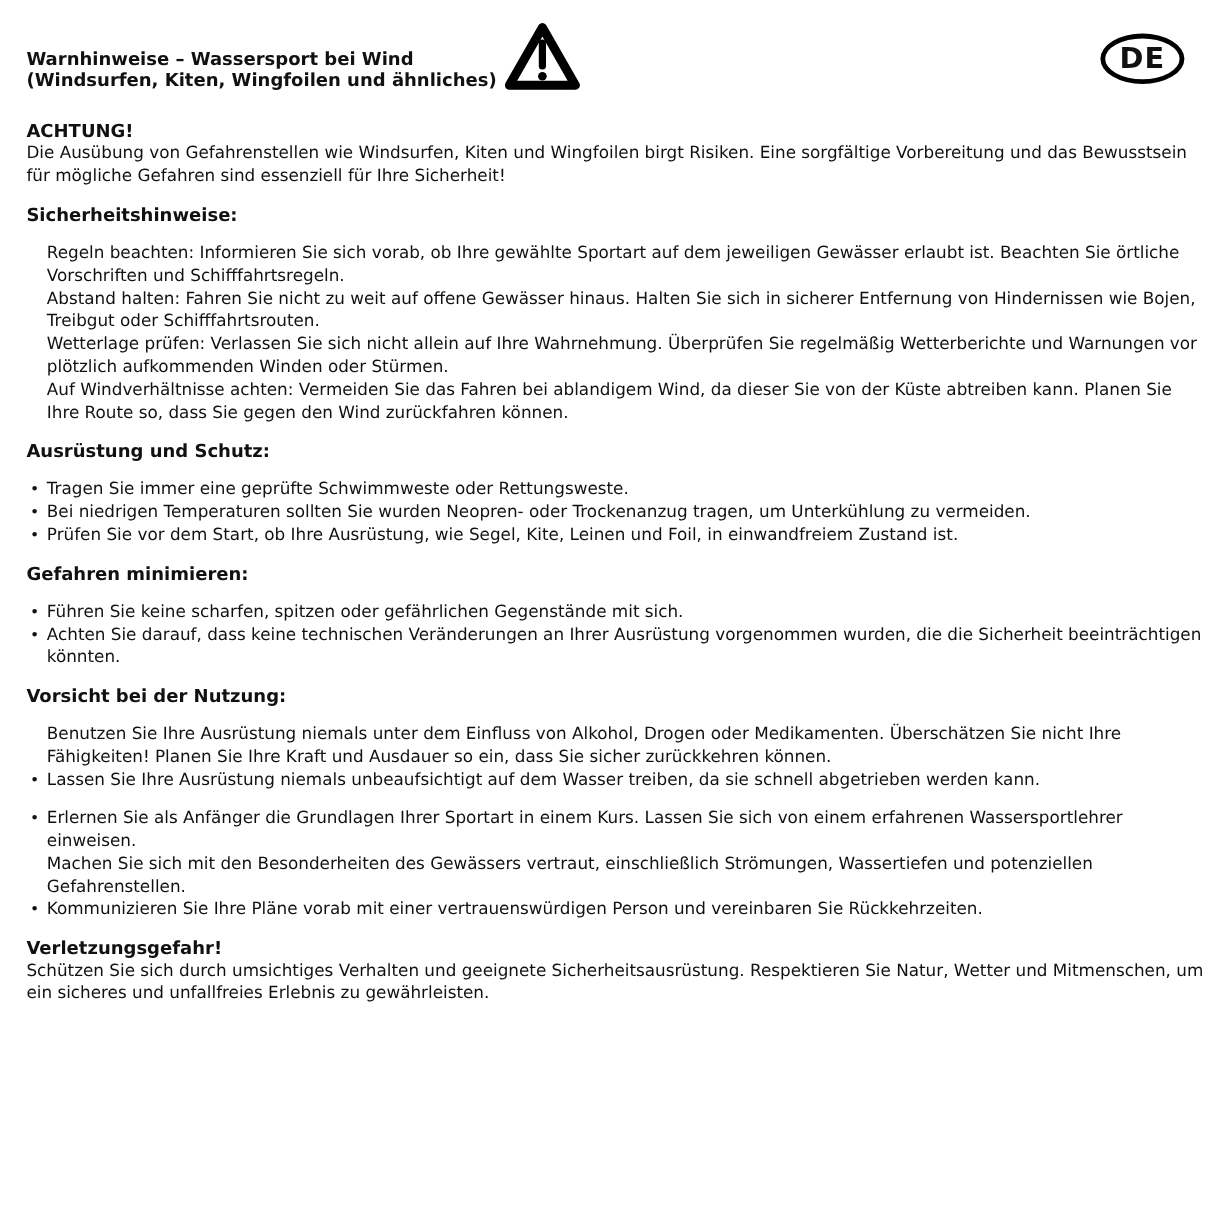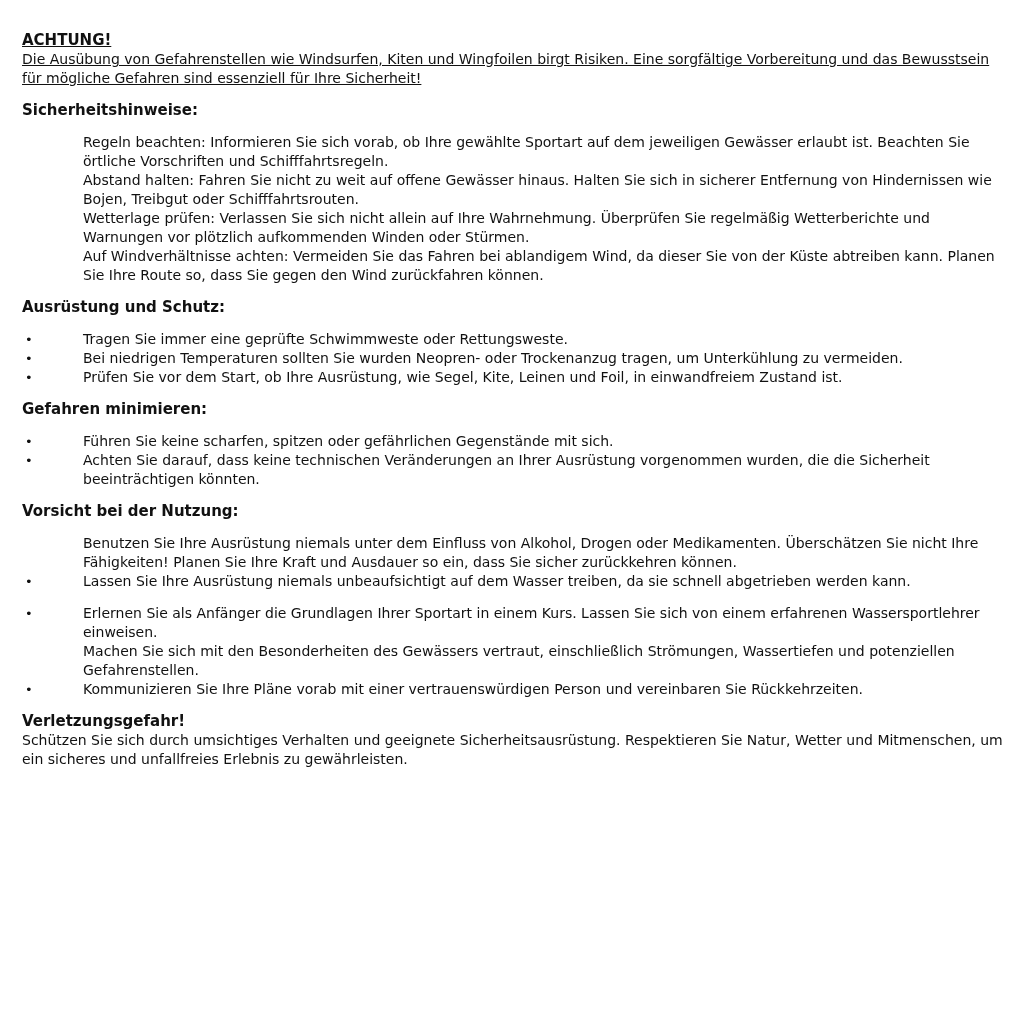--- a/index.html
+++ b/index.html
@@ -56,41 +56,55 @@
     letter-spacing: 1px;
     flex: 0 0 auto;
   }
   
   .sec-heading {
     font-weight: bold;
     font-size: 15px;
     line-height: 19px;
     margin-top: 13px;
   }
-  .attention-block { margin-top: 15px; text-decoration: underline; }
+  .attention-block { margin-top: 15px; }
   .attention-block .sec-heading { margin-top: 0; }
   .para { line-height: 19px; }
   .items { margin-top: 13px; }
   .item { display: flex; }
   .marker {
     flex: 0 0 17px;
     width: 17px;
     padding-left: 3px;
     box-sizing: border-box;
     font-size: 13px;
   }
-  .item-text { flex: 1; margin-left: 44px; }
+  .item-text { flex: 1; }
   .injury-block { margin-top: 13px; }
   .injury-block .para { margin-top: 0; }
 </style>
 </head>
 <body>
 
 <div class="page">
 
+  <div class="header-row">
+    <div class="title-block">
+      <div>Warnhinweise – Wassersport bei Wind</div>
+      <div>(Windsurfen, Kiten, Wingfoilen und ähnliches)</div>
+    </div>
+    <span class="warning-triangle">
+      <svg width="66" height="62" viewBox="0 0 66 62" aria-hidden="true">
+        <path d="M33 6 L60.5 54 L5.5 54 Z" fill="none" stroke="#000" stroke-width="7.5" stroke-linejoin="round"></path>
+        <line x1="33" y1="19" x2="33" y2="38" stroke="#000" stroke-width="6" stroke-linecap="round"></line>
+        <circle cx="33" cy="46.5" r="3.6" fill="#000"></circle>
+      </svg>
+    </span>
+    <div class="lang-badge">DE</div>
+  </div>
 
   <div class="attention-block">
     <div class="sec-heading">ACHTUNG!</div>
     <div class="para">Die Ausübung von Gefahrenstellen wie Windsurfen, Kiten und Wingfoilen birgt Risiken. Eine sorgfältige Vorbereitung und das Bewusstsein für mögliche Gefahren sind essenziell für Ihre Sicherheit!</div>
   </div>
 
   <div class="section">
     <div class="sec-heading">Sicherheitshinweise:</div>
     <div class="items">
       <div class="item">

